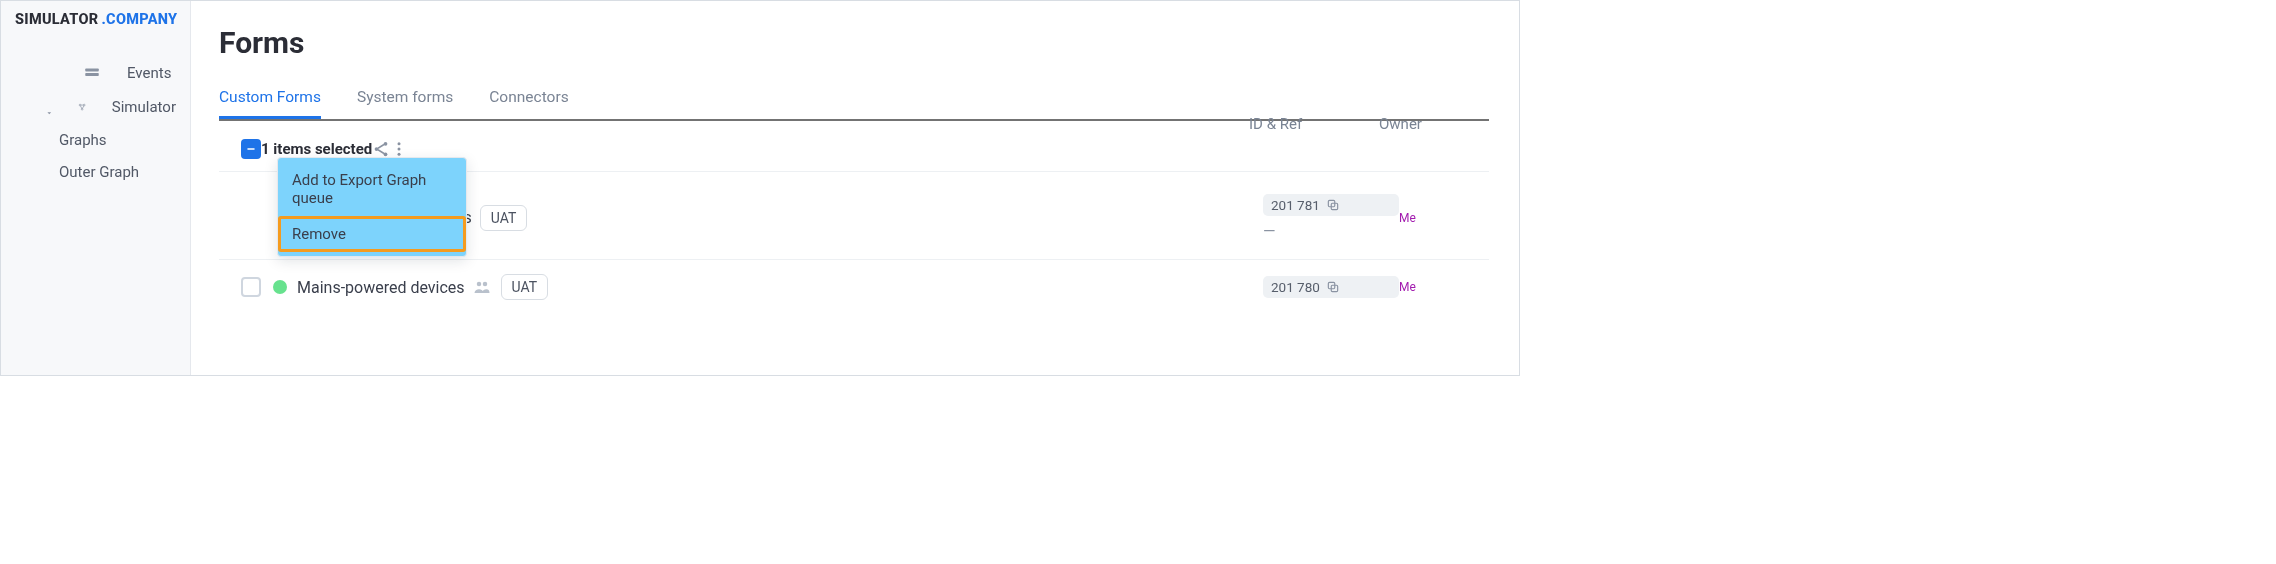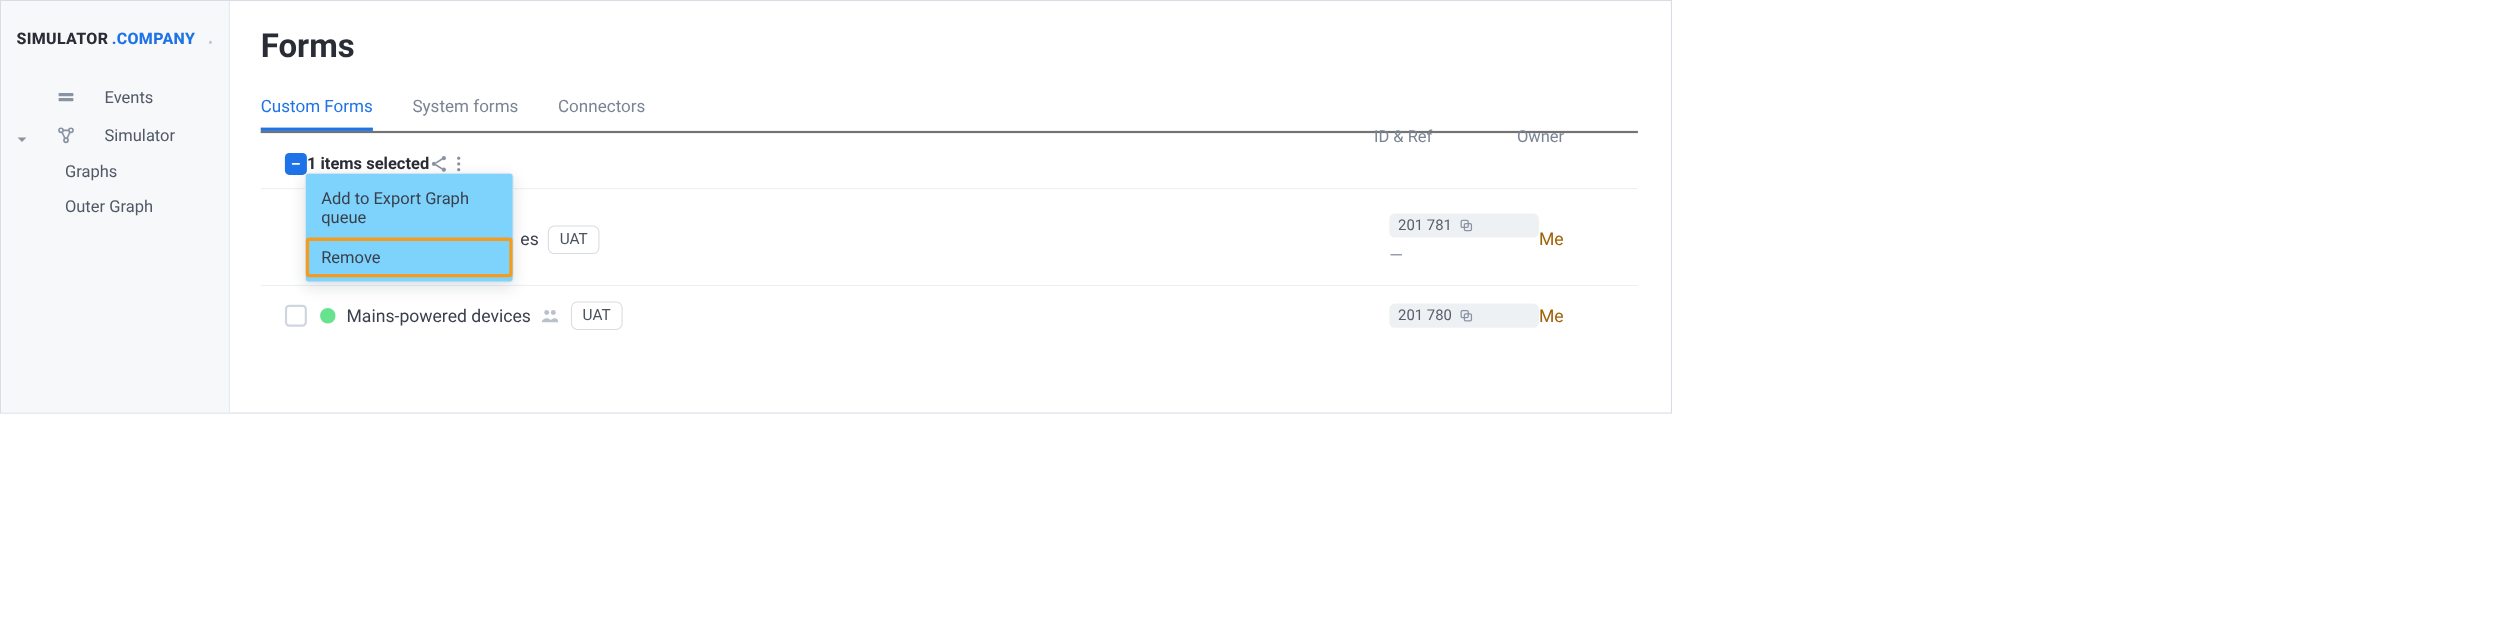--- a/index.html
+++ b/index.html
@@ -8,24 +8,24 @@
   background: #fff;
   color: #333;
   width: 1520px;
   height: 376px;
   border: 1px solid #d8dde3;
   overflow: hidden;
   position: relative;
 }
 .app { display: flex; height: 100%; }
 .sidebar {
-  width: 208px;
+  width: 190px;
   background: #f7f8fa;
   border-right: 1px solid #e5e8ed;
-  padding-top: 26px;
+  padding-top: 10px;
   flex-shrink: 0;
 }
 .brand {
   display: flex;
   align-items: center;
   padding: 0 14px 0 14px;
   margin-bottom: 28px;
   font-weight: 800;
   font-size: 14.5px;
   letter-spacing: 0.3px;
@@ -35,20 +35,21 @@
 .brand .bell { margin-left: 12px; width: 16px; height: 16px; color: #b9c1cc; }
 .nav { list-style: none; }
 .nav-item {
   display: flex;
   align-items: center;
   padding: 8px 14px 8px 14px;
   color: #515866;
   font-size: 15px;
   gap: 26px;
   cursor: pointer;
+  margin-left: 32px;
 }
 .nav-item .caret {
   width: 10px; height: 10px; color: #8a93a2;
 }
 .nav-item .placeholder-caret { width: 10px; }
 .nav-icon { width: 18px; height: 18px; color: #8a93a2; display:flex; align-items:center; }
 .nav-sub {
   padding-left: 58px;
   font-size: 15px;
   color: #515866;
@@ -136,21 +137,21 @@
   background: #eef1f4;
   border-radius: 5px;
   padding: 3px 8px;
   font-size: 13.5px;
   color: #575e6b;
   display: flex; align-items: center; gap: 6px;
   margin-right: 0;
 }
 .row .id-col { width: 136px; display:flex; flex-direction: column; gap:4px; }
 .row .dash { color:#8a93a2; font-size:16px; margin-top:2px; }
-.row .owner-col { width: 90px; font-size: 16px; color: #a16207; }
+.row .owner-col { width: 90px; font-size: 12px; color: #a21caf; }
 .copy-ico { width:14px; height:14px; color:#8a93a2; }
 
 .dropdown {
   position: absolute;
   left: 276px;
   top: 156px;
   background: #7dd3fc;
   border: 1px solid #e5e8ed;
   border-radius: 4px;
   box-shadow: 0 4px 14px rgba(20,30,50,0.12);

